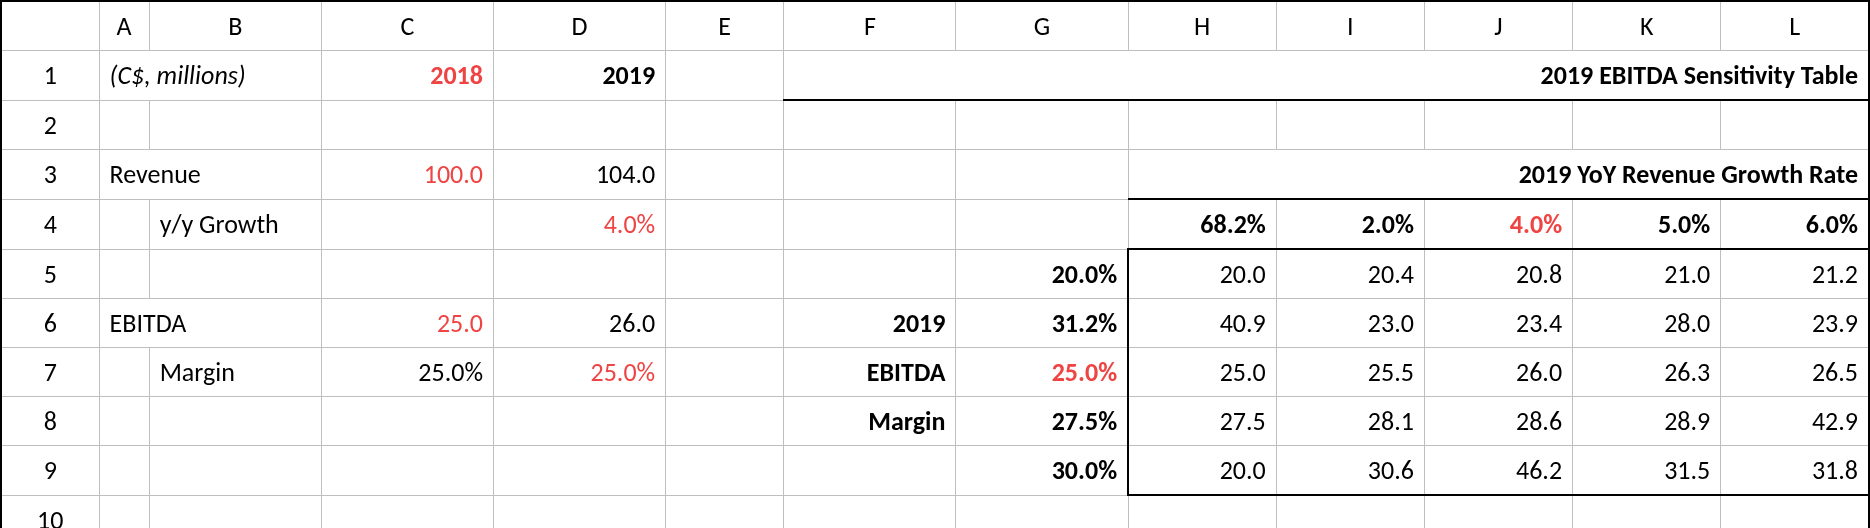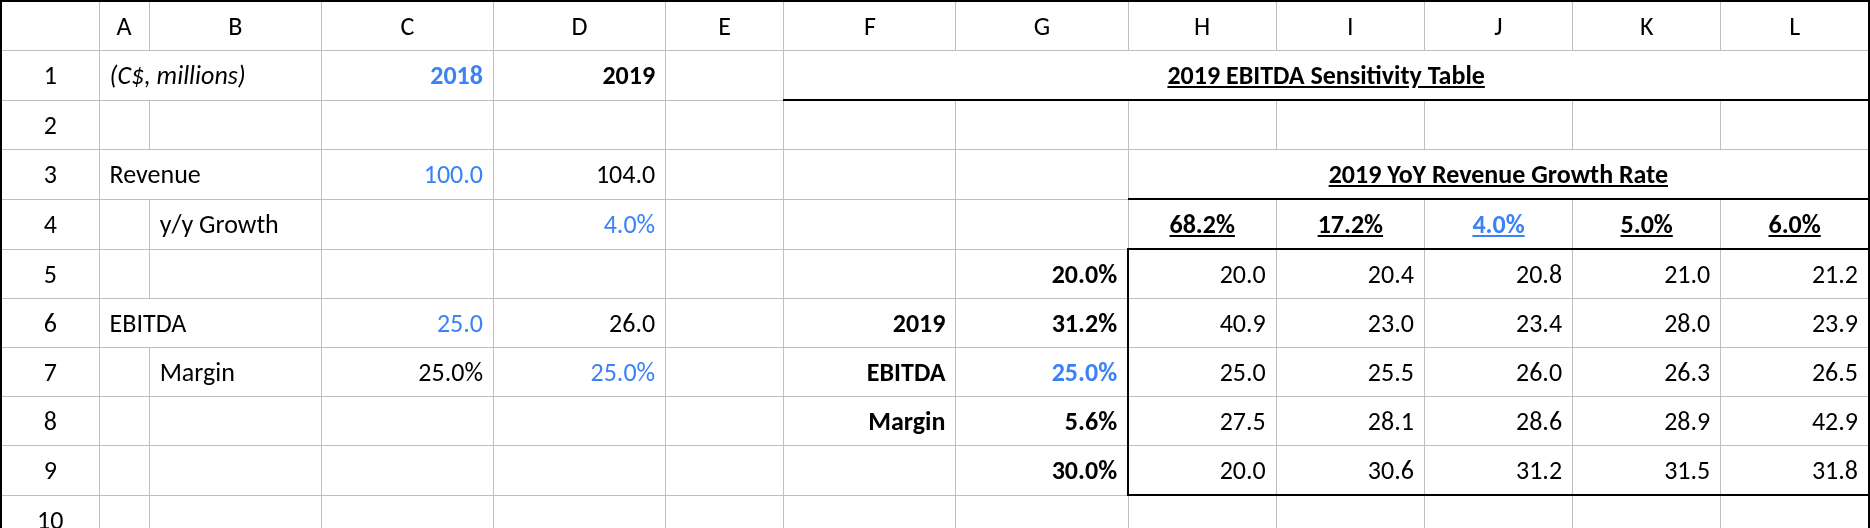--- a/index.html
+++ b/index.html
@@ -1,24 +1,24 @@
 <!DOCTYPE html>
 <html><head>
 <meta charset="utf-8">
 <style>
   html,body{margin:0;padding:0;background:#fff;font-family:Calibri,"Segoe UI",Arial,sans-serif;font-size:26px;color:#000;}
   table{border-collapse:collapse;table-layout:fixed;width:1870px;}
   td{height:48px;padding:0 10px;border:1px solid #bfbfbf;vertical-align:middle;white-space:nowrap;overflow:hidden;}
   td.hdr{text-align:center;font-weight:400;}
   td.rowhdr{text-align:center;}
   td.right{text-align:right;}
-  td.center{text-align:center;text-decoration:underline;}
+  td.center{text-align:right;}
   td.bold{font-weight:700;}
   td.italic{font-style:italic;}
-  td.blue{color:#3b82f6;}
+  td.blue{color:#ef4444;}
   
   table{border:2px solid #000;}
   
   
   .underlineTitle{border-bottom:2px solid #000 !important;}
   
   .box-t{border-top:2px solid #000 !important;}
   .box-b{border-bottom:2px solid #000 !important;}
   .box-l{border-left:2px solid #000 !important;}
   .box-r{border-right:2px solid #000 !important;}
@@ -100,21 +100,21 @@
 <tr>
   <td class="rowhdr">4</td>
   <td></td>
   <td>y/y Growth</td>
   <td></td>
   <td class="right blue">4.0%</td>
   <td></td>
   <td></td>
   <td></td>
   <td class="center bold">68.2%</td>
-  <td class="center bold">17.2%</td>
+  <td class="center bold">2.0%</td>
   <td class="center bold blue">4.0%</td>
   <td class="center bold">5.0%</td>
   <td class="center bold">6.0%</td>
 </tr>
 
 <tr>
   <td class="rowhdr">5</td>
   <td></td>
         <td></td>
   <td></td>
@@ -161,40 +161,40 @@
 </tr>
 
 <tr>
   <td class="rowhdr">8</td>
   <td></td>
         <td></td>
   <td></td>
         <td></td>
   <td></td>
   <td class="right bold">Margin</td>
-  <td class="right bold">5.6%</td>
+  <td class="right bold">27.5%</td>
   <td class="right box-l">27.5</td>
   <td class="right">28.1</td>
   <td class="right">28.6</td>
   <td class="right">28.9</td>
   <td class="right box-r">42.9</td>
 </tr>
 
 <tr>
   <td class="rowhdr">9</td>
   <td></td>
         <td></td>
   <td></td>
         <td></td>
   <td></td>
   <td></td>
   <td class="right bold">30.0%</td>
   <td class="right box-l box-b">20.0</td>
   <td class="right box-b">30.6</td>
-  <td class="right box-b">31.2</td>
+  <td class="right box-b">46.2</td>
   <td class="right box-b">31.5</td>
   <td class="right box-b box-r">31.8</td>
 </tr>
 
 <tr>
   <td class="rowhdr">10</td>
   <td></td>
         <td></td>
   <td></td>
         <td></td>

